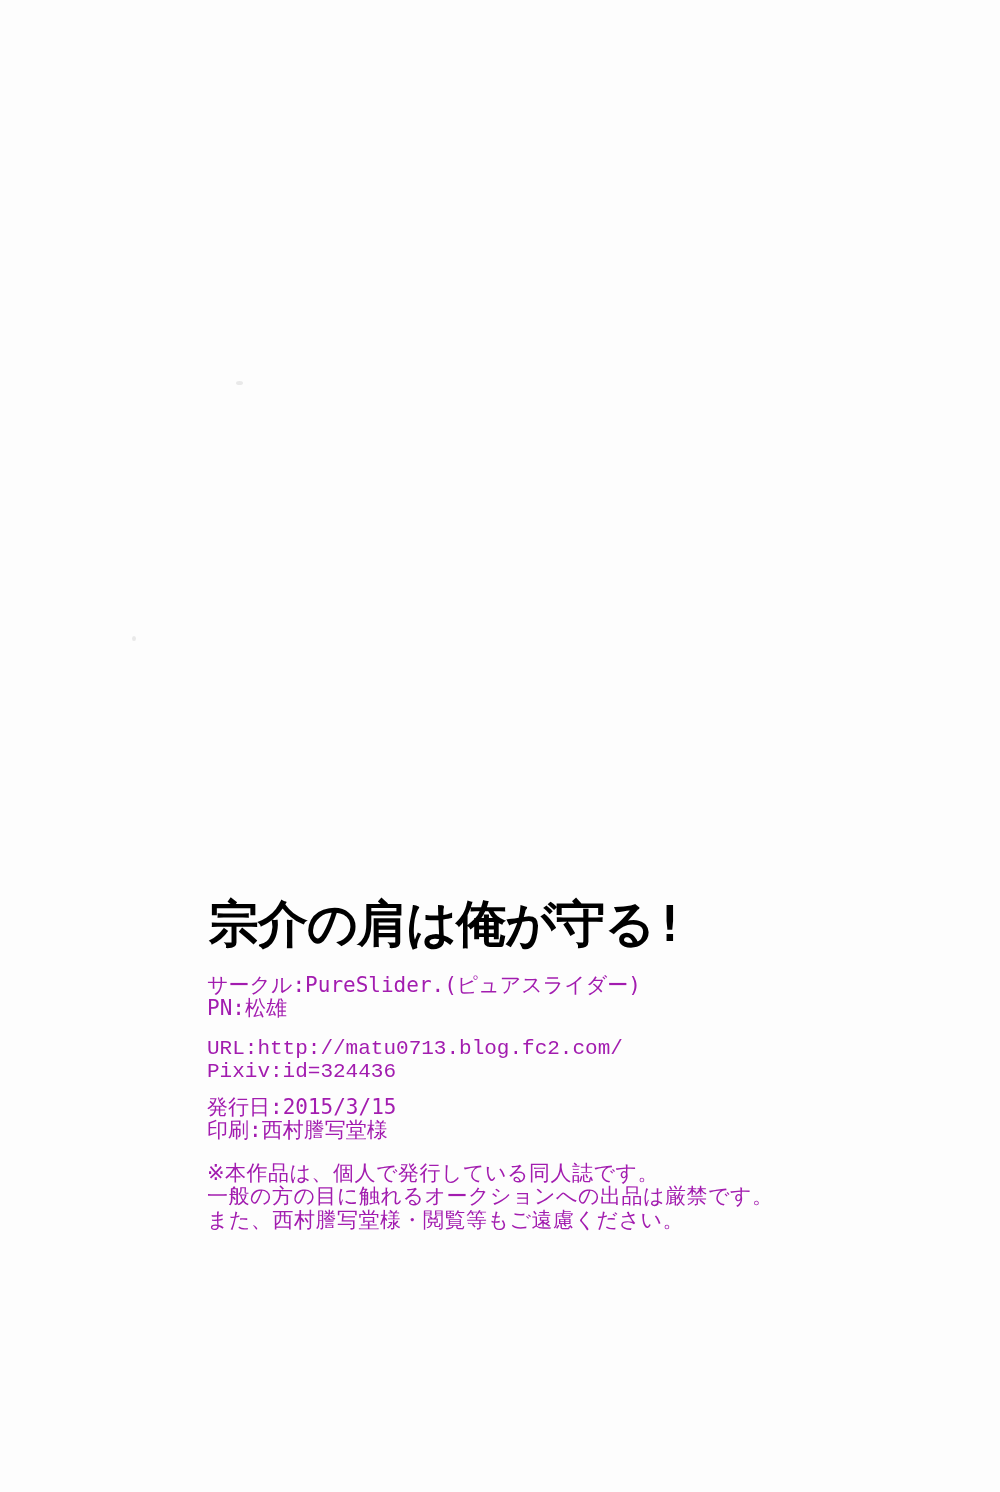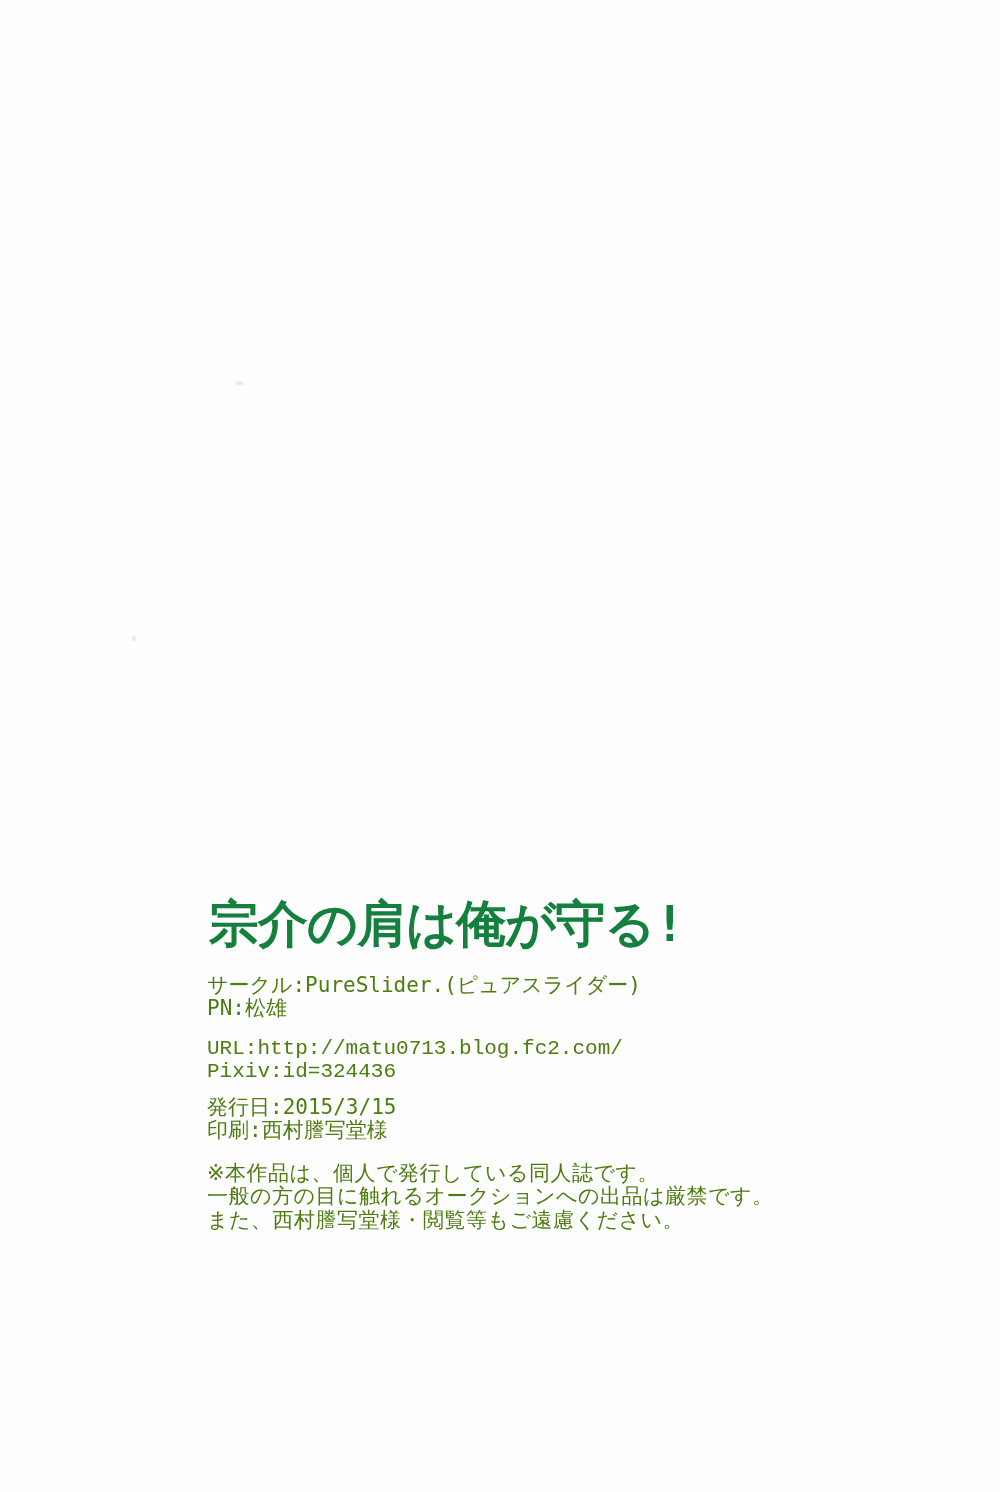--- a/index.html
+++ b/index.html
@@ -30,30 +30,30 @@
     position: absolute;
     left: 207px;
     top: 893px;
     width: 640px;
   }
   .title {
     font-size: 50px;
     line-height: 1.25;
     font-weight: bold;
     letter-spacing: -1px;
-    color: #15803d;
+    color: #000000;
     white-space: nowrap;
     margin: 0 0 18px 2px;
   }
   .line {
     font-size: 21px;
     line-height: 23.5px;
     letter-spacing: 0px;
     white-space: nowrap;
-    color: #4d7c0f;
+    color: #a21caf;
   }
   .group { margin: 0; }
   .group.contact { margin-top: 16px; font-family: Liberation Mono, monospace; }
   .group.publish { margin-top: 12px; }
   .group.notice  { margin-top: 19px; }
   .notice .line  { letter-spacing: 0.5px; }
 </style>
 </head>
 <body>
 

